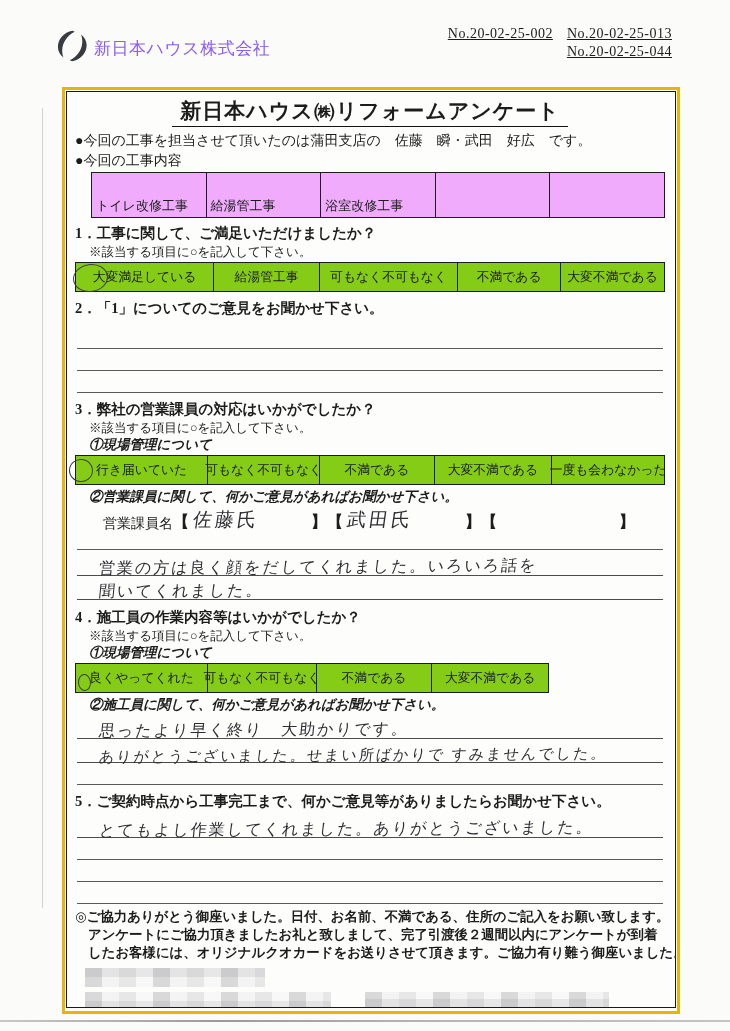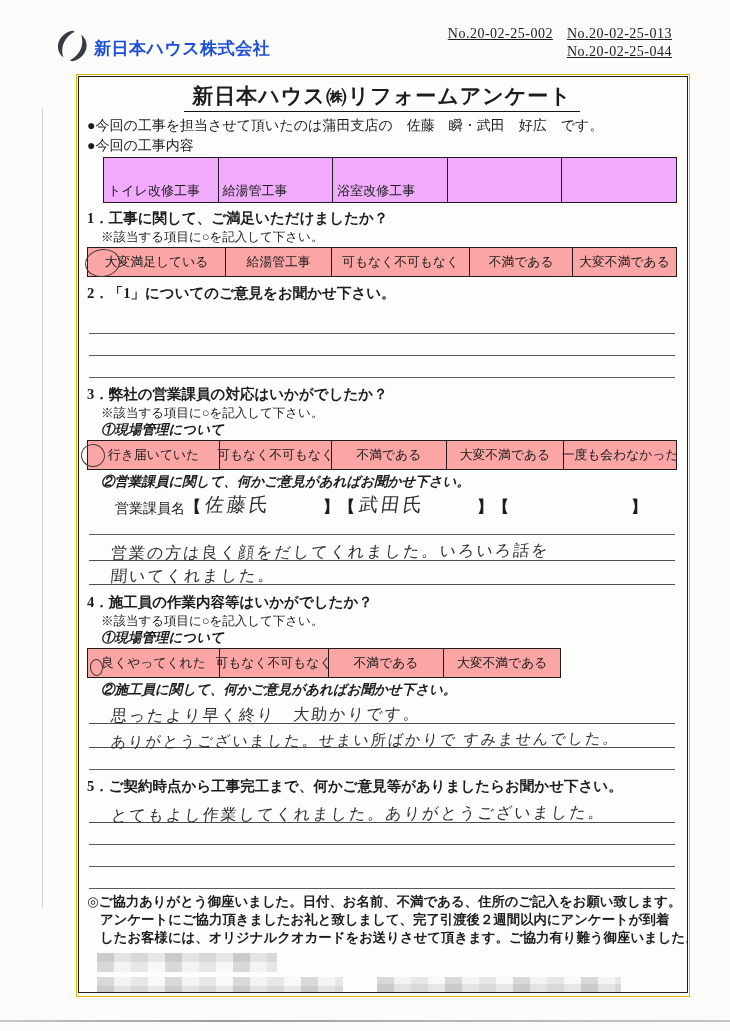--- a/index.html
+++ b/index.html
@@ -6,41 +6,41 @@
   body{
     width:730px;height:1031px;position:relative;overflow:hidden;
     background:#fbfbf9;
     font-family:"Liberation Serif","DejaVu Serif",serif;
     color:#1c1c1c;
   }
   
   .header{position:absolute;top:24px;left:50px;right:50px;height:48px;}
   .brand{position:absolute;left:6px;top:6px;display:flex;align-items:center;gap:6px;}
   .logo{transform:rotate(8deg);}
-  .brand-name{font-family:"Liberation Sans","DejaVu Sans",sans-serif;font-weight:700;font-size:17px;letter-spacing:.5px;color:#1d4ed8;}
+  .brand-name{font-family:"Liberation Sans","DejaVu Sans",sans-serif;font-weight:400;font-size:17px;letter-spacing:.5px;color:#8b5cf6;}
   .doc-nums{position:absolute;right:8px;top:2px;display:flex;gap:14px;font-size:14px;}
   .doc-col{display:flex;flex-direction:column;gap:2px;}
   .doc-num{text-decoration:underline;letter-spacing:.5px;white-space:nowrap;}
   
   .scan-edge-left{position:absolute;left:42px;top:108px;width:1px;height:800px;background:#d2d2d0;}
   .page-bottom-line{position:absolute;left:0;right:0;top:1020px;height:2px;
     background:linear-gradient(90deg,#c8c8c6,#9a9a98 30%,#b5b5b3 60%,#c4c4c2);}
   
-  .form-box{position:absolute;left:62px;top:74px;width:612px;height:921px;border:1px solid #eab308;background:#fdfdfc;margin-left:14px;}
+  .form-box{position:absolute;left:62px;top:87px;width:612px;height:921px;border:3px solid #eab308;background:#fdfdfc;}
   .form-inner{border:1px solid #1b1b1b;margin:1px;height:calc(100% - 4px);padding:3px 10px 0 8px;overflow:hidden;box-sizing:border-box;}
   
   .title-wrap{text-align:center;margin:2px 0 4px;}
   .form-title{display:inline-block;font-size:21px;font-weight:600;letter-spacing:1px;
     border-bottom:1.5px solid #141414;padding:0 8px 1px;}
   .line-14{font-size:14px;line-height:20px;white-space:nowrap;}
   .sec-title{font-size:14.5px;font-weight:600;line-height:21px;margin-top:4px;white-space:nowrap;}
   .note{font-size:12.5px;line-height:16px;padding-left:14px;}
   .sub{font-size:13.5px;font-weight:600;line-height:17px;padding-left:14px;white-space:nowrap;font-style:italic;}
   
-  .opt-table{display:flex;border:1.5px solid #1d1d1d;margin:2px 0;background:#fca5a5;}
+  .opt-table{display:flex;border:1.5px solid #1d1d1d;margin:2px 0;background:#84cc16;}
   .cell{border-right:1.2px solid #1d1d1d;font-size:12.8px;display:flex;align-items:center;justify-content:center;
     padding:5px 1px;position:relative;white-space:nowrap;overflow:visible;box-sizing:border-box;height:28px;}
   .cell:last-child{border-right:none;}
   .work-table{display:flex;border:1.4px solid #1d1d1d;margin:2px 0 5px 16px;background:#f0abfc;}
   .work-cell{flex:1;border-right:1.2px solid #1d1d1d;height:44px;display:flex;align-items:flex-end;
     font-size:13px;padding:2px 4px;box-sizing:border-box;white-space:nowrap;overflow:hidden;}
   .work-cell:last-child{border-right:none;}
   .t1 .c1{width:23.5%;} .t1 .c2{width:18%;} .t1 .c3{width:23.5%;} .t1 .c4{width:17.5%;} .t1 .c5{width:17.5%;}
   .t3 .c1{width:22.5%;} .t3 .c2{width:19%;} .t3 .c3{width:19.5%;} .t3 .c4{width:20%;} .t3 .c5{width:19%;}
   .t4{width:80%;} .t4 .c1{width:28%;} .t4 .c2{width:23%;} .t4 .c3{width:24.5%;} .t4 .c4{width:24.5%;}

